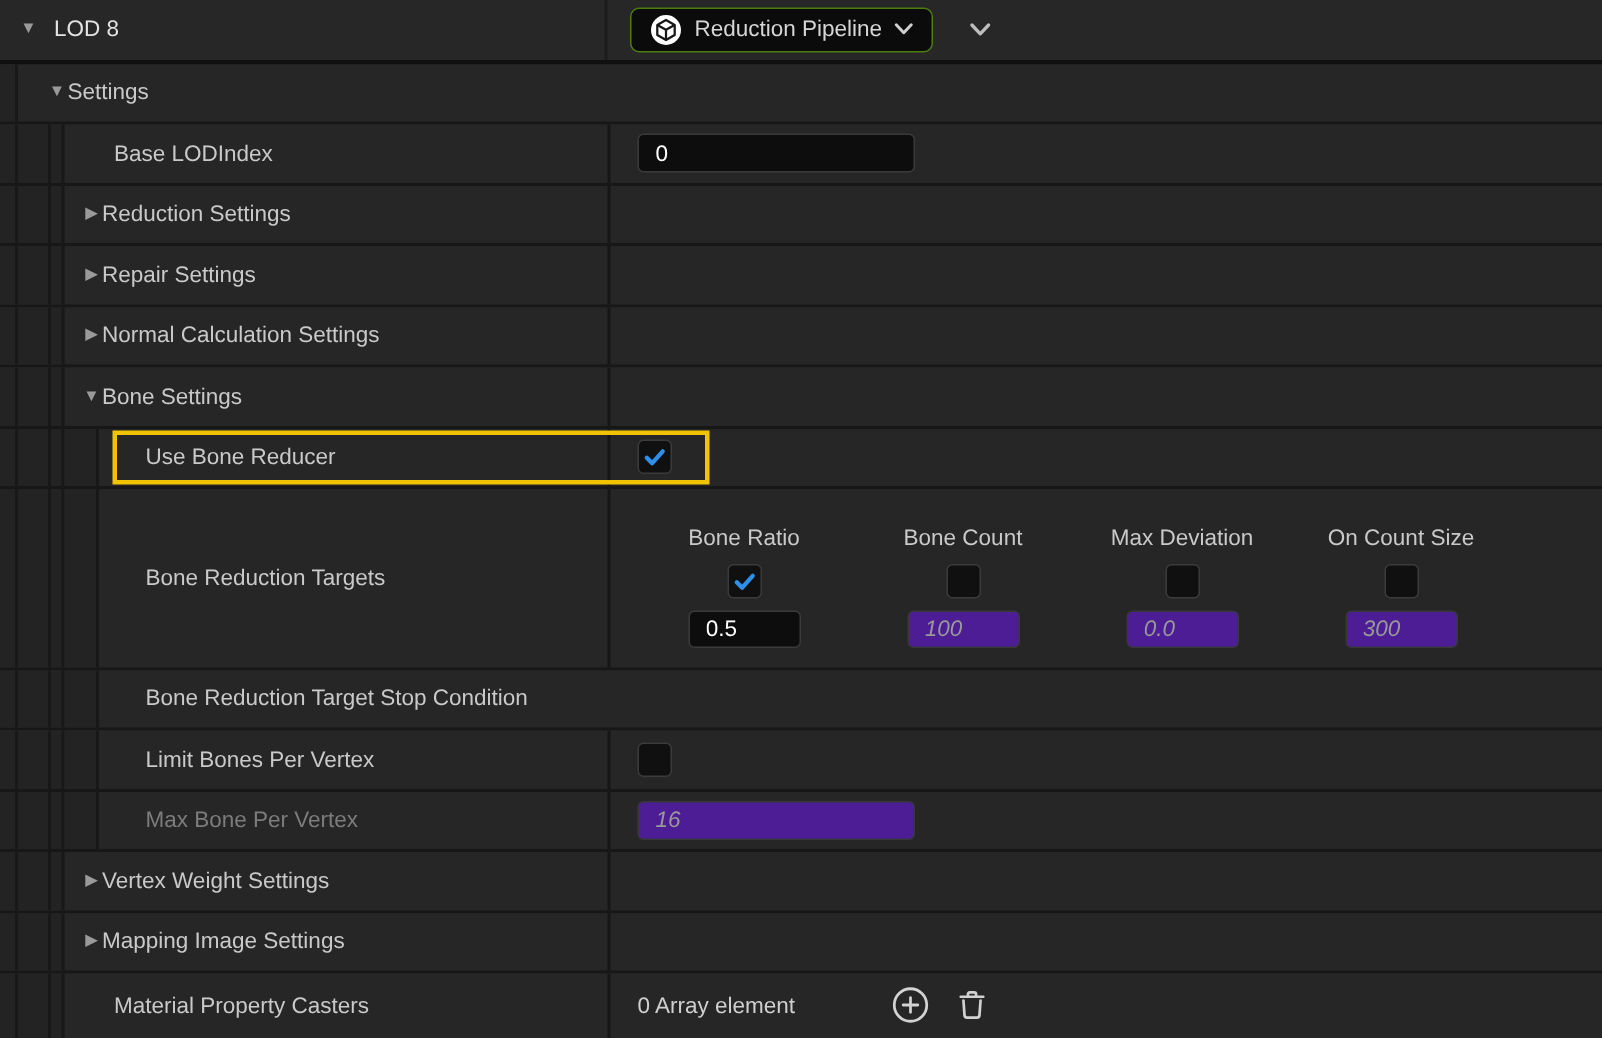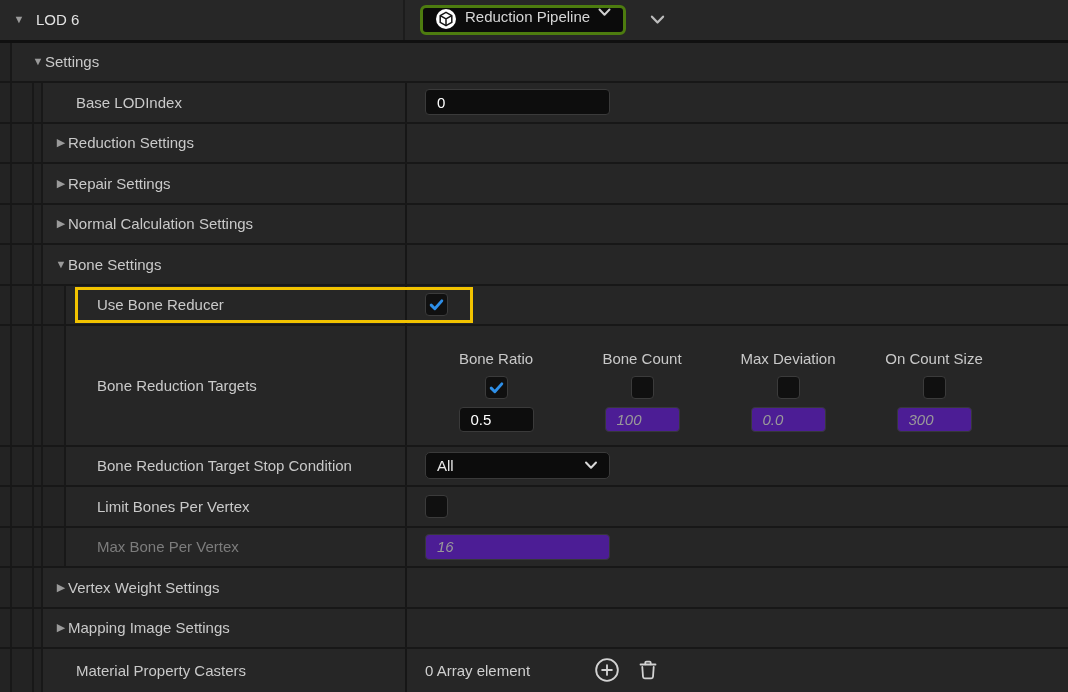--- a/index.html
+++ b/index.html
@@ -10,22 +10,22 @@
   
   .hdr { height:42.5px; background:#272727; border-bottom:3px solid #101010;
     display:flex; align-items:center; position:relative; }
   .hdr-label { flex:0 0 403px; display:flex; align-items:center; height:100%; }
   .hdr-value { flex:1; border-left:2px solid #1c1c1c; height:100%;
     display:flex; align-items:center; }
   .tri { width:14px; text-align:center; color:#9a9a9a; font-size:11px; line-height:1;
     display:inline-block; flex:0 0 auto; }
   .hdr-title { color:#e3e3e3; font-size:15px; margin-left:10px; }
   .hdr .tri { margin-left:12px; }
-  .pipeline-btn { margin-left:15px; height:30px; background:#0b0b0b; border:3px solid #4d7c0f;
-    border-radius:6px; display:flex; align-items:flex-start; padding:0 12px; gap:8px; cursor:pointer; }
+  .pipeline-btn { margin-left:15px; height:30px; background:#0b0b0b; border:1px solid #4d7c0f;
+    border-radius:6px; display:flex; align-items:center; padding:0 12px; gap:8px; cursor:pointer; }
   .pipeline-btn span.lbl { color:#d6d6d6; font-size:15px; }
   .hdr-extra-chev { margin-left:24px; display:flex; align-items:center; }
 
   
   .row { height:40.5px; border-bottom:2px solid #171717; display:flex; position:relative;
     background:#262626; }
   .row.tall { height:120.5px; }
   .row.last { height:42.5px; border-bottom:none; }
   .g { height:100%; background:#232323; border-right:2px solid #181818; flex:0 0 auto; }
   .g0 { width:12px; } .g1 { width:22px; } .g2 { width:9px; } .g3 { width:23px; }
@@ -72,21 +72,21 @@
   .trash-btn { margin-left:16px; }
 </style>
 </head>
 <body>
 
 <div class="panel">
 
   <div class="hdr">
     <div class="hdr-label">
       <span class="tri">▼</span>
-      <span class="hdr-title">LOD 6</span>
+      <span class="hdr-title">LOD 8</span>
     </div>
     <div class="hdr-value">
       <button class="pipeline-btn">
         <span style="display:flex;">
           <svg width="22" height="22" viewBox="0 0 22 22">
             <circle cx="11" cy="11" r="10" fill="#ffffff"></circle>
             <g stroke="#161616" stroke-width="1.5" fill="none" stroke-linejoin="round">
               <path d="M11 4.3 L16.8 7.6 V14.4 L11 17.7 L5.2 14.4 V7.6 Z"></path>
               <path d="M5.2 7.6 L11 10.9 L16.8 7.6 M11 10.9 V17.7"></path>
             </g>
@@ -232,30 +232,20 @@
   </div>
 
   <div class="row">
     <div class="g g0"></div>
     <div class="g g1"></div>
     <div class="g g2"></div>
     <div class="g g3"></div>
     <div class="label-cell">
       <span class="lbl-text no-arrow-d3">Bone Reduction Target Stop Condition</span>
     </div>
-    <div class="value-cell">
-      <div class="combo">
-        <span class="sel">All</span>
-        <span style="display:flex;">
-          <svg width="14" height="9" viewBox="0 0 13 9">
-              <path d="M1.5 1.5 L6.5 6.8 L11.5 1.5" stroke="#d8d8d8" stroke-width="2" fill="none" stroke-linecap="round" stroke-linejoin="round"></path>
-            </svg>
-        </span>
-      </div>
-    </div>
   </div>
 
   <div class="row">
     <div class="g g0"></div>
     <div class="g g1"></div>
     <div class="g g2"></div>
     <div class="g g3"></div>
     <div class="label-cell">
       <span class="lbl-text no-arrow-d3">Limit Bones Per Vertex</span>
     </div>

